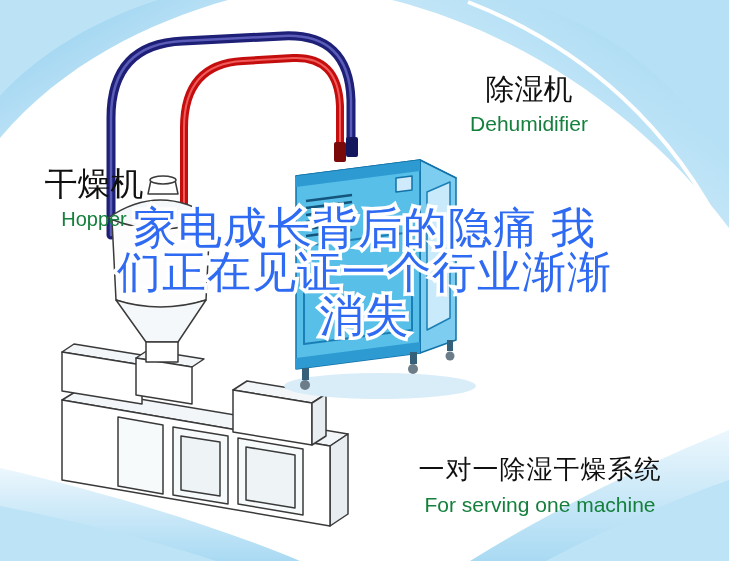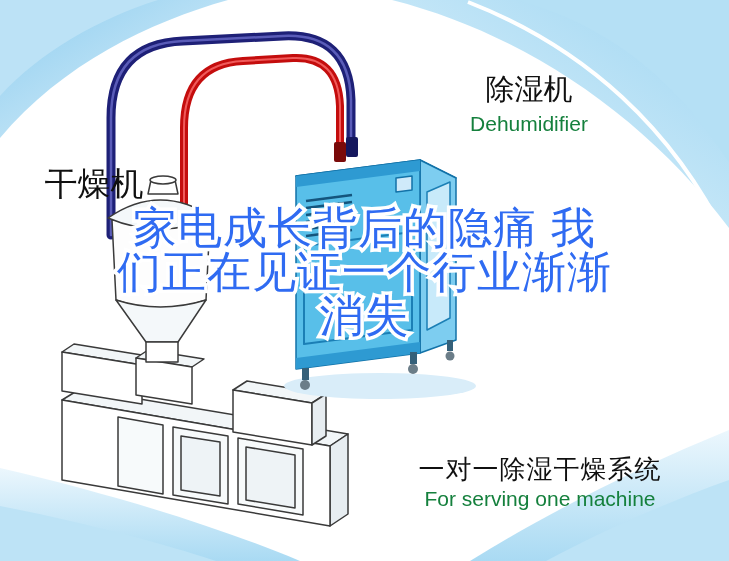--- a/index.html
+++ b/index.html
@@ -18,21 +18,21 @@
   .label-dehumidifier { left:448px; top:70px; width:162px; }
   .label-dehumidifier .cn { font-size:29px; }
   .label-dehumidifier .en { font-size:21px; margin-top:2px; }
 
   .label-hopper { left:36px; top:162px; width:116px; }
   .label-hopper .cn { font-size:33px; }
   .label-hopper .en { font-size:20px; margin-top:1px; }
 
   .footer-label { left:386px; top:452px; width:308px; }
   .footer-label .cn { font-size:26px; letter-spacing:1px; }
-  .footer-label .en { font-size:21px; margin-top:0; }
+  .footer-label .en { font-size:21px; margin-top:6px; }
 
   .headline {
     position:absolute; left:22px; right:22px; top:206px;
     text-align:center; font-weight:normal;
     font-size:44px; line-height:44px; letter-spacing:1px;
   }
   .headline .line { position:relative; height:44px; }
   .headline .stroke {
     position:absolute; left:0; right:0; top:0;
     color:#ffffff; -webkit-text-stroke:7px #ffffff;
@@ -140,20 +140,21 @@
     </g>
   </svg>
 
   <div class="label label-dehumidifier">
     <div class="cn">除湿机</div>
     <div class="en">Dehumidifier</div>
   </div>
 
   <div class="label label-hopper">
     <div class="cn">干燥机</div>
+    <div class="en">Hopper</div>
   </div>
 
   <div class="headline">
     <div class="line">
       <span class="stroke" aria-hidden="true">家电成长背后的隐痛 我</span>
       <span class="fill">家电成长背后的隐痛 我</span>
     </div>
     <div class="line">
       <span class="stroke" aria-hidden="true">们正在见证一个行业渐渐</span>
       <span class="fill">们正在见证一个行业渐渐</span>

